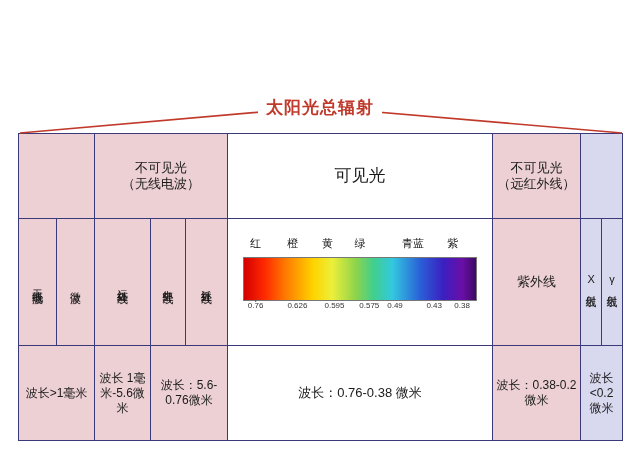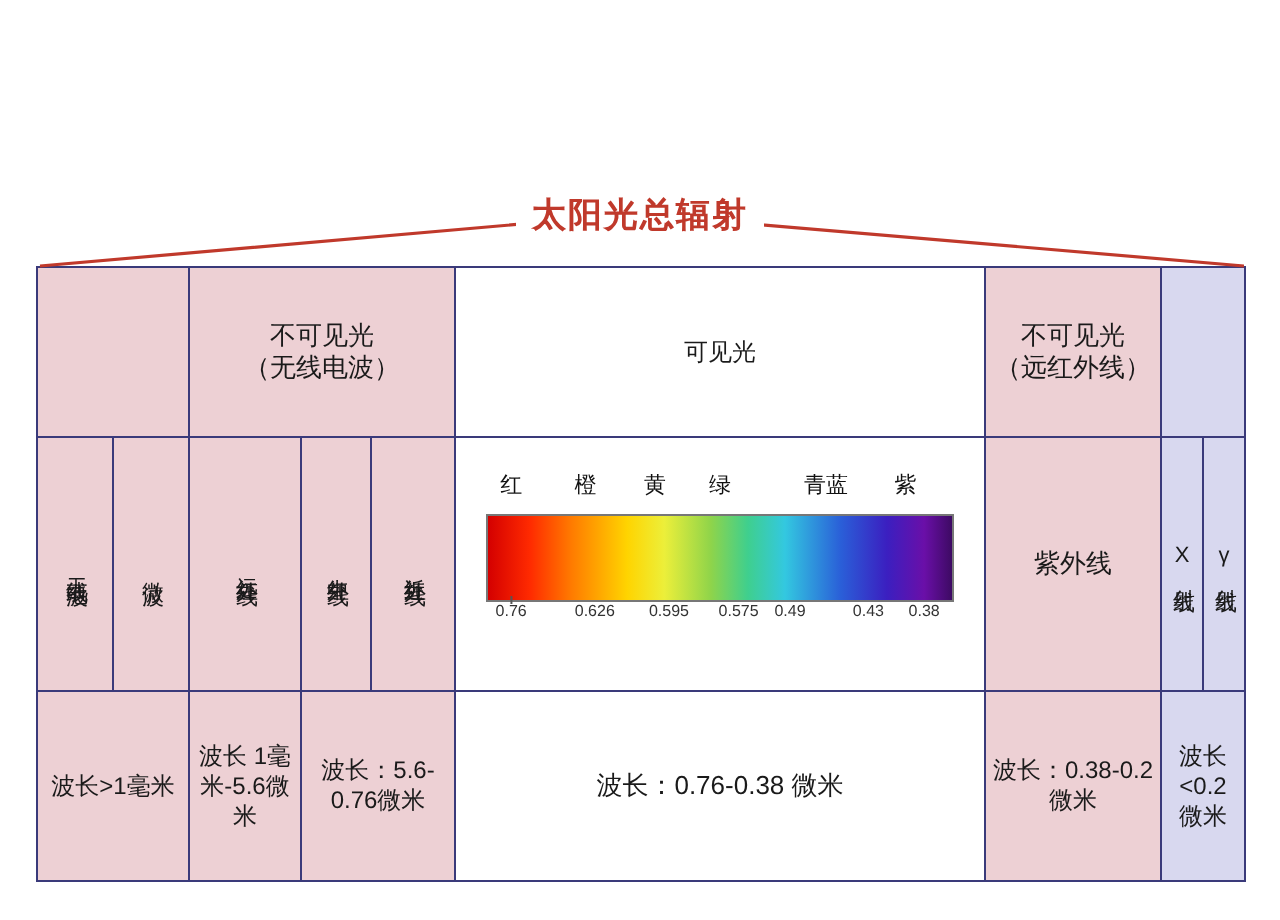--- a/index.html
+++ b/index.html
@@ -178,21 +178,21 @@
       <col style="width:21px">
     </colgroup>
 
     <tbody>
         <tr class="row-head">
       <td class="pink" colspan="2"></td>
       <td class="pink cell-2line" colspan="3">
         <div>不可见光</div>
         <div>（无线电波）</div>
       </td>
-      <td class="white" style="font-size:12px">可见光</td>
+      <td class="white" style="font-size:17px">可见光</td>
       <td class="pink cell-2line">
         <div>不可见光</div>
         <div>（远红外线）</div>
       </td>
       <td class="lav" colspan="2"></td>
     </tr>
 
     <tr class="row-mid">
       <td class="pink">
         <span class="vert">无线电波</span>

